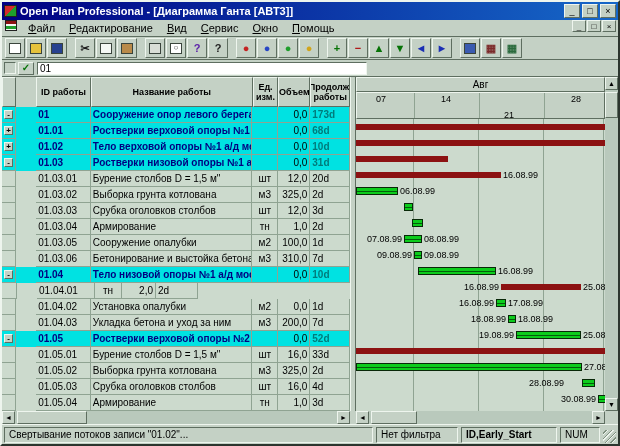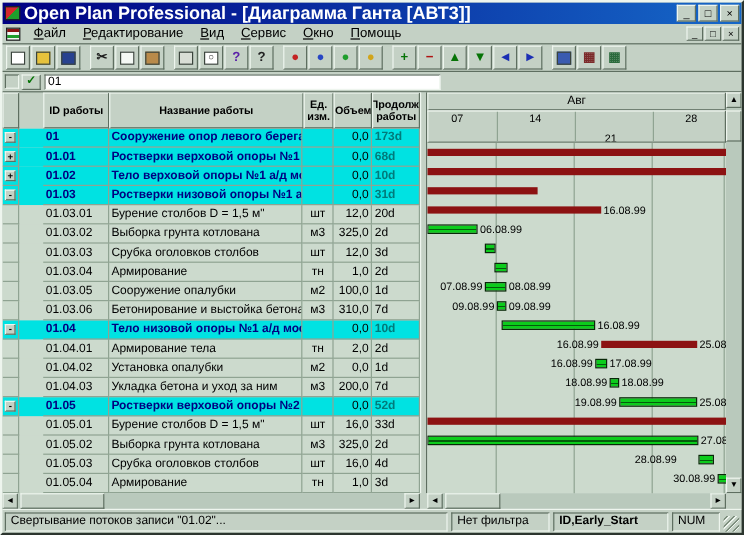--- a/index.html
+++ b/index.html
@@ -10,26 +10,26 @@
   *{box-sizing:border-box;margin:0;padding:0;font-family:"Liberation Sans",sans-serif;}
   body{margin:0;background:#7f8f85;}
   .window{width:620px;height:446px;background:var(--face);
     border:2px solid;border-color:var(--hl) var(--dk) var(--dk) var(--hl);
     display:flex;flex-direction:column;overflow:hidden;}
   
   .titlebar{height:18px;background:linear-gradient(90deg,#000082,#1668c8);
     display:flex;align-items:center;padding:0 2px;flex:0 0 auto;}
   .app-icon{width:13px;height:12px;margin-right:3px;border:1px solid #202020;
     background:linear-gradient(135deg,#d42a2a 0 50%,#1f9e2c 50% 100%);}
-  .title-text{color:#fff;font-size:15px;font-weight:bold;flex:1;white-space:nowrap;overflow:hidden;}
+  .title-text{color:#fff;font-size:11px;font-weight:bold;flex:1;white-space:nowrap;overflow:hidden;}
   .cap-btn{width:16px;height:14px;margin-left:2px;background:var(--face);
     border:1px solid;border-color:var(--hl) var(--sh) var(--sh) var(--hl);
     font-size:9px;line-height:11px;text-align:center;color:#000;padding:0;}
   
-  .menubar{height:17px;display:flex;align-items:center;padding:0 2px;flex:0 0 auto;
+  .menubar{height:17px;display:flex;padding:0 2px;flex:0 0 auto;
     border-bottom:1px solid var(--sh);}
   .child-icon{width:12px;height:11px;margin:0 4px 0 1px;border:1px solid #202020;
     background:repeating-linear-gradient(180deg,#8c1212 0 3px,#f4f8f4 3px 5px,#1f9e2c 5px 8px,#f4f8f4 8px 10px);}
   .menu-items{display:flex;align-items:center;flex:1;}
   .menu-item{font-size:11px;padding:1px 7px;color:#000;cursor:default;}
   .menu-controls{display:flex;}
   .mdi-btn{width:14px;height:12px;margin-left:1px;background:var(--face);
     border:1px solid;border-color:var(--hl) var(--sh) var(--sh) var(--hl);
     font-size:8px;line-height:9px;text-align:center;padding:0;}
   
@@ -342,21 +342,20 @@
             </div>
             <div class="t-cell c-id">01.04</div>
             <div class="t-cell c-name">Тело низовой опоры №1 а/д моста</div>
             <div class="t-cell c-unit"></div>
             <div class="t-cell c-vol">0,0</div>
             <div class="t-cell c-dur">10d</div>
           </div>
           <div class="t-row">
             <div class="t-cell c-exp"></div>
             <div class="t-cell c-id">01.04.01</div>
-            <div class="t-cell c-name">Армирование тела</div>
             <div class="t-cell c-unit">тн</div>
             <div class="t-cell c-vol">2,0</div>
             <div class="t-cell c-dur">2d</div>
           </div>
           <div class="t-row">
             <div class="t-cell c-exp"></div>
             <div class="t-cell c-id">01.04.02</div>
             <div class="t-cell c-name">Установка опалубки</div>
             <div class="t-cell c-unit">м2</div>
             <div class="t-cell c-vol">0,0</div>

